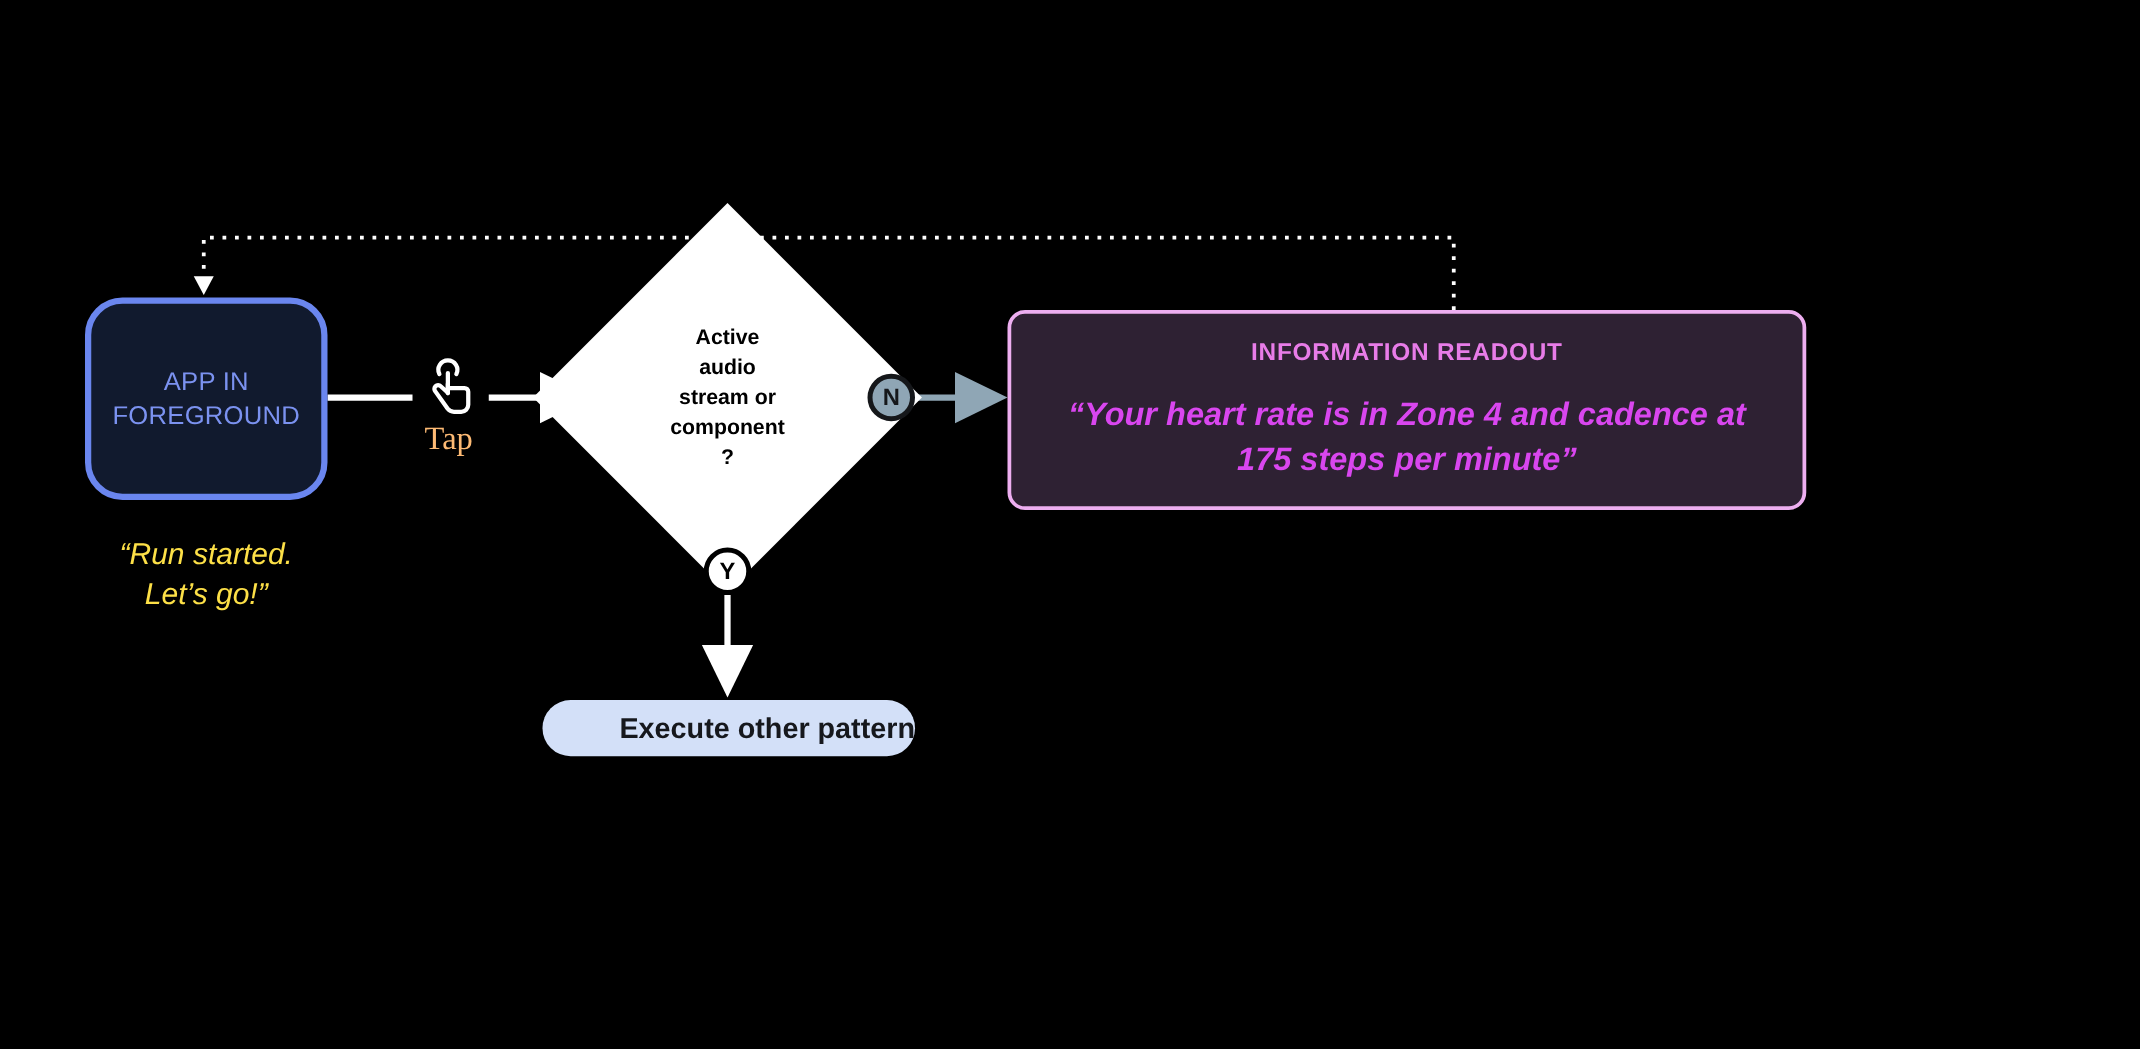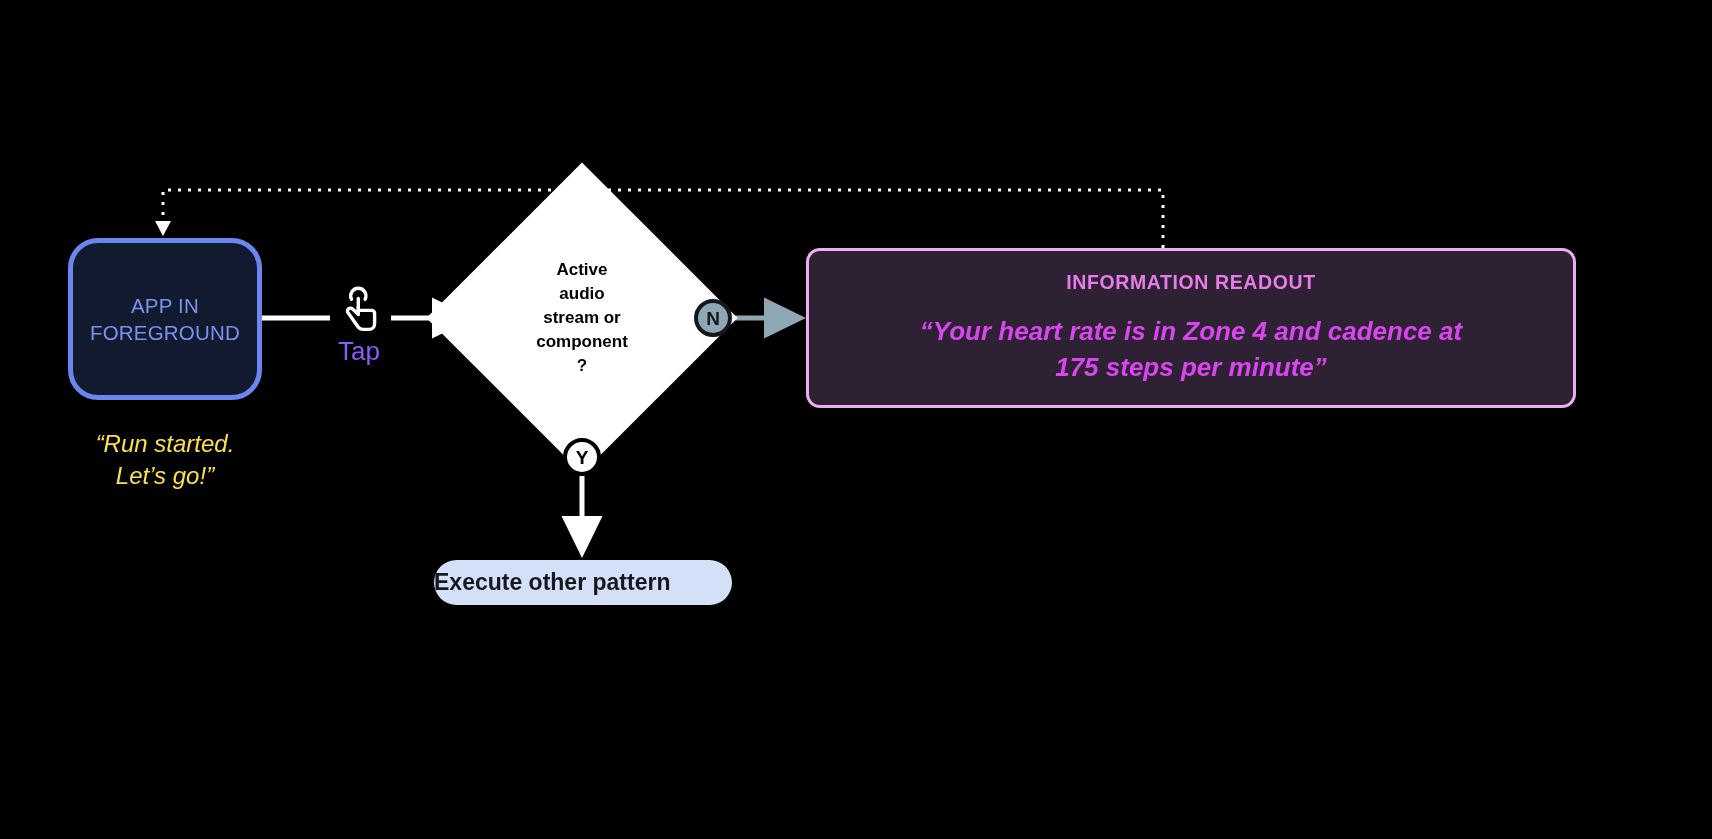--- a/index.html
+++ b/index.html
@@ -79,23 +79,24 @@
   }
   .tap-icon {
     display: block;
     margin: 0 auto;
     width: 44px;
     height: 46px;
   }
   .tap-label {
     display: block;
     margin-top: 6px;
-    color: #8b5cf6;
+    color: #fdba74;
     font-size: 26px;
     line-height: 1;
+    font-family: Liberation Serif, serif;
   }
 
   
   .diamond-wrap {
     position: absolute;
     left: 472px;
     top: 208px;
     width: 220px;
     height: 220px;
   }
@@ -152,21 +153,21 @@
     background: #ffffff;
     border: 4px solid #000000;
     color: #000000;
   }
 
   
   .readout {
     position: absolute;
     left: 806px;
     top: 248px;
-    width: 770px;
+    width: 639px;
     height: 160px;
     box-sizing: border-box;
     border: 3px solid #edaef0;
     border-radius: 14px;
     background: #2e2133;
     display: flex;
     flex-direction: column;
     align-items: center;
     justify-content: center;
     padding: 0 34px;
@@ -193,21 +194,21 @@
   .pill {
     position: absolute;
     left: 434px;
     top: 560px;
     width: 298px;
     height: 45px;
     border-radius: 23px;
     background: #d3e0f8;
     display: flex;
     align-items: center;
-    justify-content: flex-start;
+    justify-content: flex-end;
   }
   .pill-label {
     color: #16181d;
     font-size: 23px;
     font-weight: bold;
     line-height: 1;
   }
 </style>
 </head>
 <body>

